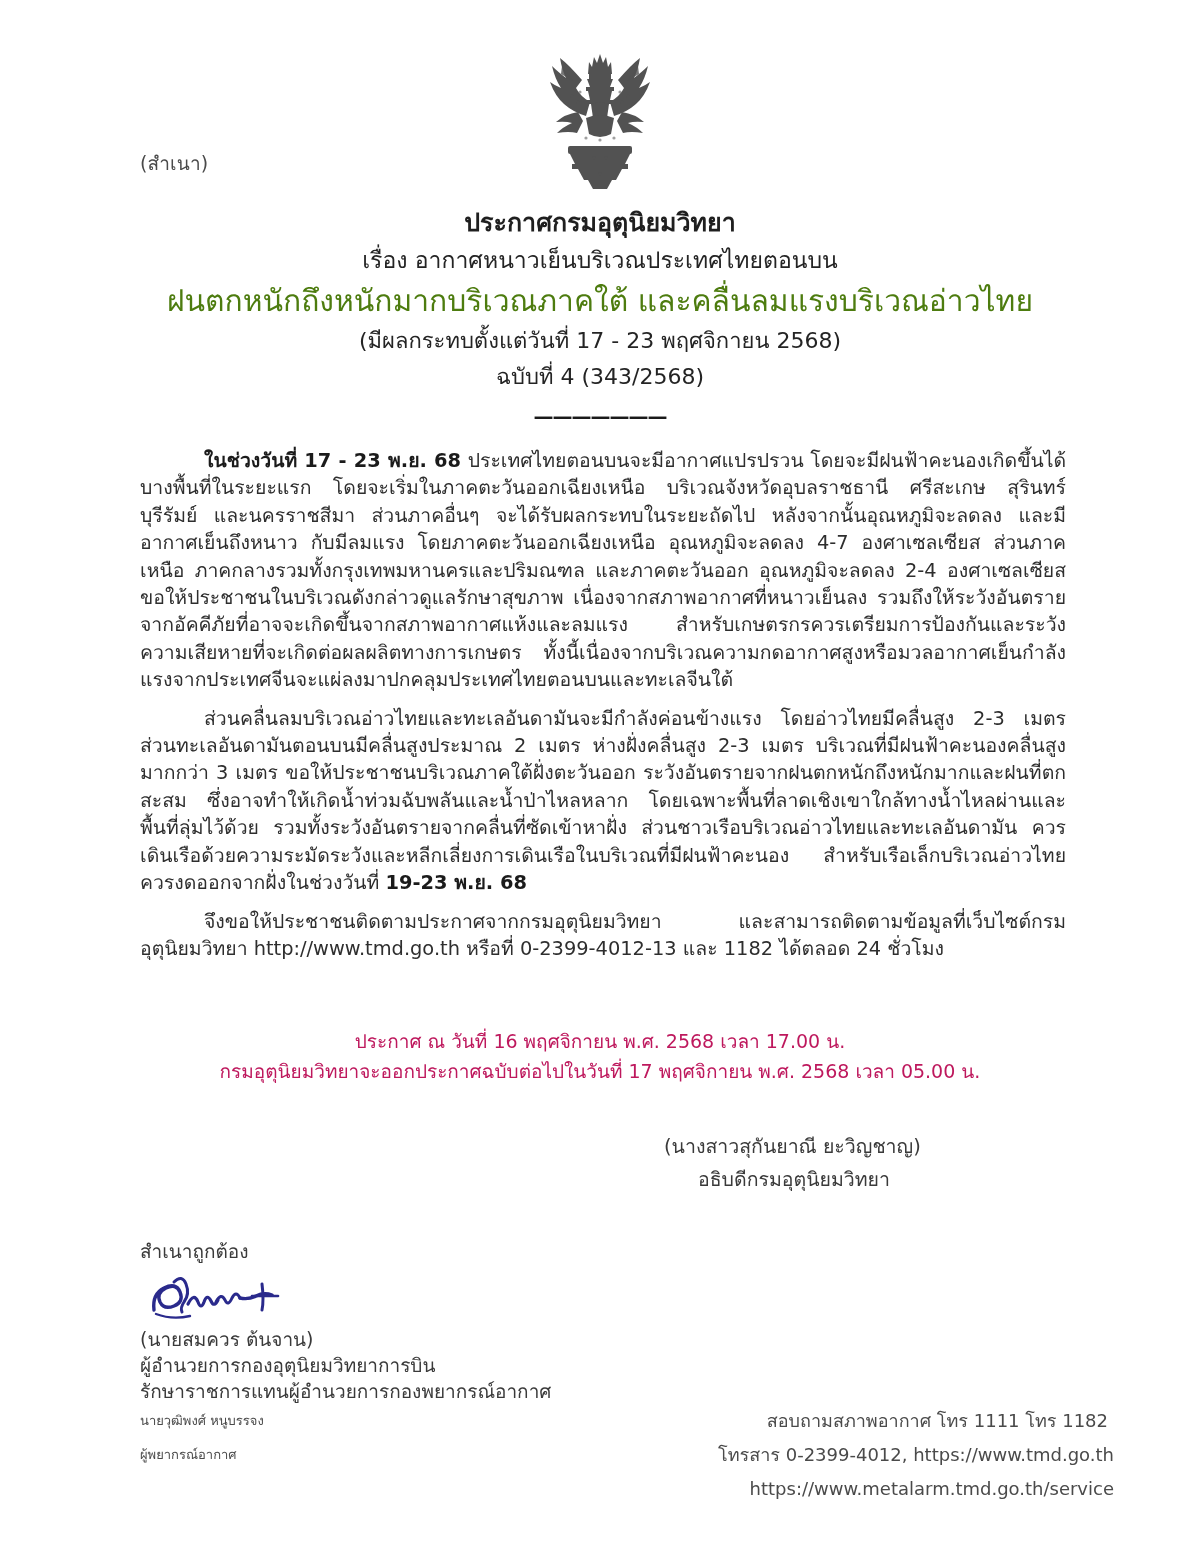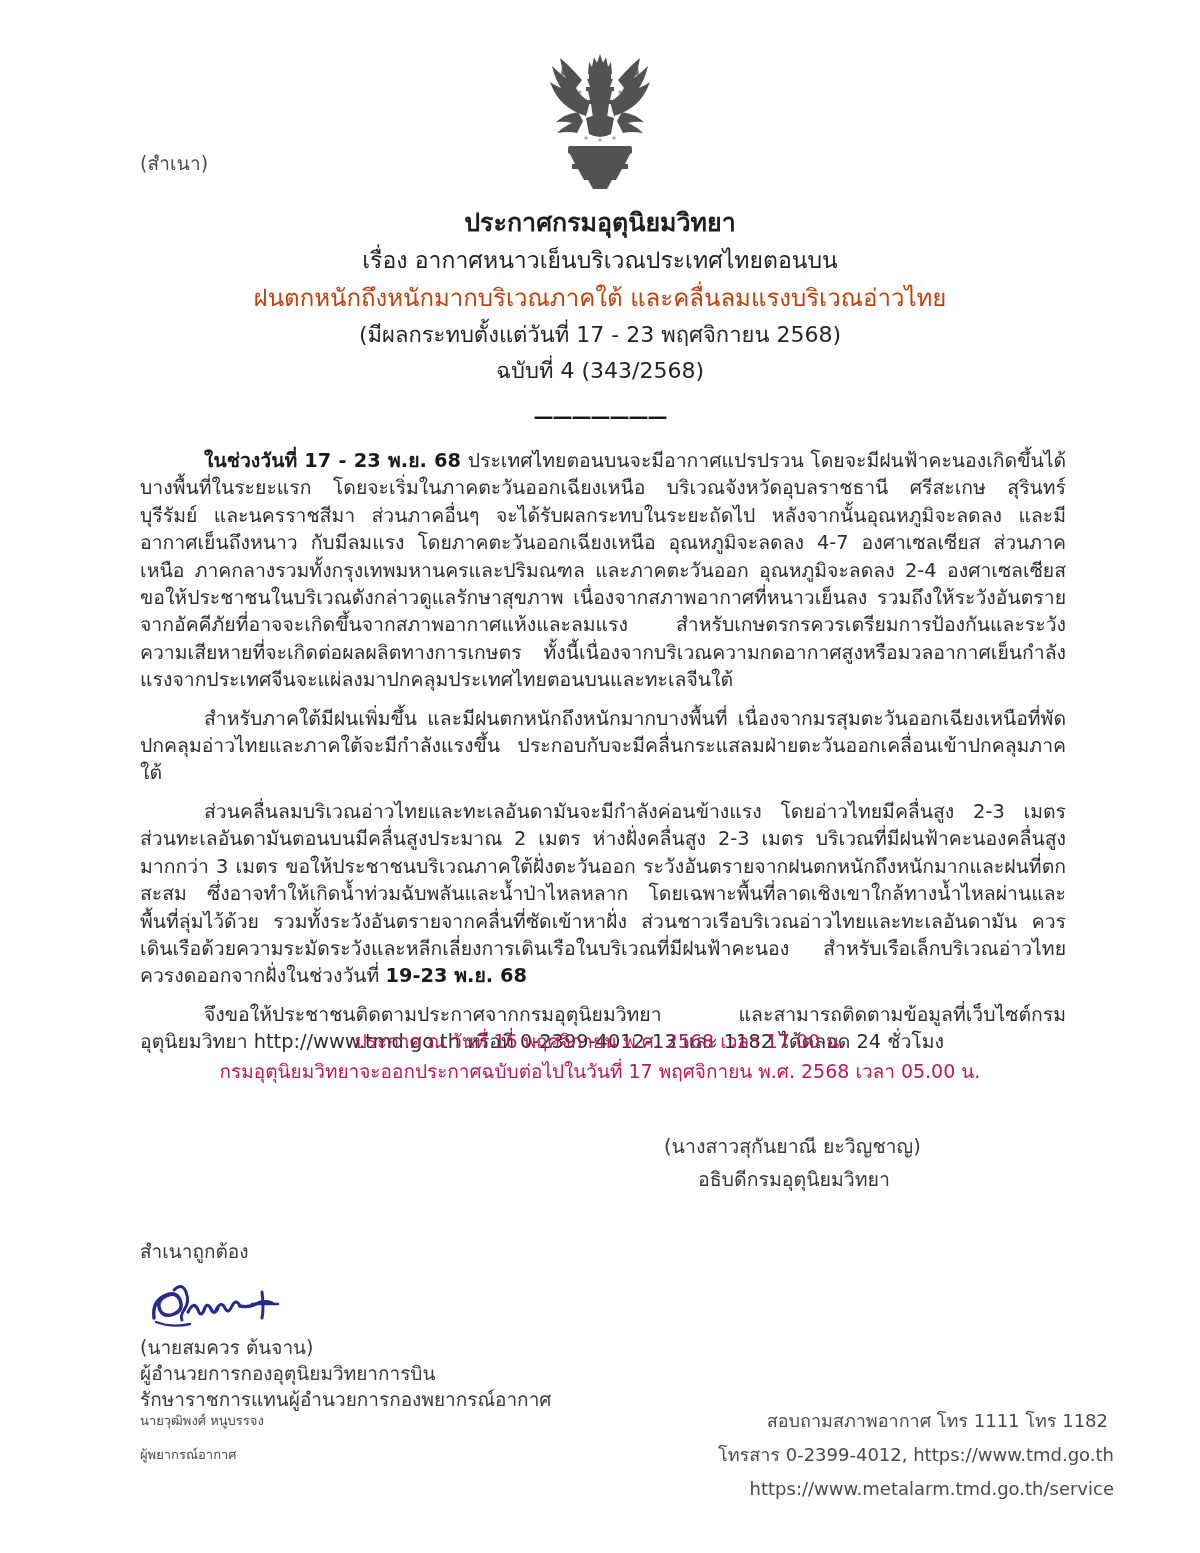--- a/index.html
+++ b/index.html
@@ -62,22 +62,22 @@
     font-weight: bold;
     color: #1f1f1f;
     margin-bottom: 14px;
   }
   .h-sub {
     font-size: 23px;
     color: #242424;
     margin-bottom: 14px;
   }
   .h-sub2 {
-    font-size: 24px;
-    color: #c2410c;
+    font-size: 30px;
+    color: #4d7c0f;
     margin-bottom: 14px;
   }
   .h-period {
     font-size: 22px;
     color: #242424;
     margin-bottom: 14px;
   }
   .h-issue {
     font-size: 22px;
     color: #242424;
@@ -142,21 +142,21 @@
   
   .cert-block {
     position: absolute;
     top: 1238px;
     left: 140px;
     width: 520px;
     font-size: 19px;
     line-height: 26px;
     color: #3a3a3a;
   }
-  .cert-title { margin-bottom: 12px; }
+  .cert-title { margin-bottom: 4px; }
   .ink-sign {
     width: 200px;
     height: 56px;
     display: block;
     margin: 0 0 2px 4px;
   }
   .cert-name { margin-top: 2px; }
   .cert-role { line-height: 26px; }
 
   
@@ -245,21 +245,20 @@
     <div class="h-period">(มีผลกระทบตั้งแต่วันที่ 17 - 23 พฤศจิกายน 2568)</div>
     <div class="h-issue">ฉบับที่ 4 (343/2568)</div>
   </div>
 
   <div class="divider">———————</div>
 
   <div class="body-block">
 
     <p class="para"><span class="b">ในช่วงวันที่ 17 - 23 พ.ย. 68</span><span> ประเทศไทยตอนบนจะมีอากาศแปรปรวน โดยจะมีฝนฟ้าคะนองเกิดขึ้นได้บางพื้นที่ในระยะแรก โดยจะเริ่มในภาคตะวันออกเฉียงเหนือ บริเวณจังหวัดอุบลราชธานี ศรีสะเกษ สุรินทร์ บุรีรัมย์ และนครราชสีมา ส่วนภาคอื่นๆ จะได้รับผลกระทบในระยะถัดไป หลังจากนั้นอุณหภูมิจะลดลง และมีอากาศเย็นถึงหนาว กับมีลมแรง โดยภาคตะวันออกเฉียงเหนือ อุณหภูมิจะลดลง 4-7 องศาเซลเซียส ส่วนภาคเหนือ ภาคกลางรวมทั้งกรุงเทพมหานครและปริมณฑล และภาคตะวันออก อุณหภูมิจะลดลง 2-4 องศาเซลเซียส ขอให้ประชาชนในบริเวณดังกล่าวดูแลรักษาสุขภาพ เนื่องจากสภาพอากาศที่หนาวเย็นลง รวมถึงให้ระวังอันตรายจากอัคคีภัยที่อาจจะเกิดขึ้นจากสภาพอากาศแห้งและลมแรง สำหรับเกษตรกรควรเตรียมการป้องกันและระวังความเสียหายที่จะเกิดต่อผลผลิตทางการเกษตร ทั้งนี้เนื่องจากบริเวณความกดอากาศสูงหรือมวลอากาศเย็นกำลังแรงจากประเทศจีนจะแผ่ลงมาปกคลุมประเทศไทยตอนบนและทะเลจีนใต้</span></p>
 
-    <p class="para">สำหรับภาคใต้มีฝนเพิ่มขึ้น และมีฝนตกหนักถึงหนักมากบางพื้นที่ เนื่องจากมรสุมตะวันออกเฉียงเหนือที่พัดปกคลุมอ่าวไทยและภาคใต้จะมีกำลังแรงขึ้น ประกอบกับจะมีคลื่นกระแสลมฝ่ายตะวันออกเคลื่อนเข้าปกคลุมภาคใต้</p>
 
     <p class="para"><span>ส่วนคลื่นลมบริเวณอ่าวไทยและทะเลอันดามันจะมีกำลังค่อนข้างแรง โดยอ่าวไทยมีคลื่นสูง 2-3 เมตร ส่วนทะเลอันดามันตอนบนมีคลื่นสูงประมาณ 2 เมตร ห่างฝั่งคลื่นสูง 2-3 เมตร บริเวณที่มีฝนฟ้าคะนองคลื่นสูงมากกว่า 3 เมตร ขอให้ประชาชนบริเวณภาคใต้ฝั่งตะวันออก ระวังอันตรายจากฝนตกหนักถึงหนักมากและฝนที่ตกสะสม ซึ่งอาจทำให้เกิดน้ำท่วมฉับพลันและน้ำป่าไหลหลาก โดยเฉพาะพื้นที่ลาดเชิงเขาใกล้ทางน้ำไหลผ่านและพื้นที่ลุ่มไว้ด้วย รวมทั้งระวังอันตรายจากคลื่นที่ซัดเข้าหาฝั่ง ส่วนชาวเรือบริเวณอ่าวไทยและทะเลอันดามัน ควรเดินเรือด้วยความระมัดระวังและหลีกเลี่ยงการเดินเรือในบริเวณที่มีฝนฟ้าคะนอง สำหรับเรือเล็กบริเวณอ่าวไทยควรงดออกจากฝั่งในช่วงวันที่ </span><span class="b">19-23 พ.ย. 68</span></p>
 
     <p class="para">จึงขอให้ประชาชนติดตามประกาศจากกรมอุตุนิยมวิทยา และสามารถติดตามข้อมูลที่เว็บไซต์กรมอุตุนิยมวิทยา http://www.tmd.go.th หรือที่ 0-2399-4012-13 และ 1182 ได้ตลอด 24 ชั่วโมง</p>
   </div>
 
   <div class="announce">
     <div>ประกาศ ณ วันที่ 16 พฤศจิกายน พ.ศ. 2568 เวลา 17.00 น.</div>
     <div>กรมอุตุนิยมวิทยาจะออกประกาศฉบับต่อไปในวันที่ 17 พฤศจิกายน พ.ศ. 2568 เวลา 05.00 น.</div>
   </div>

